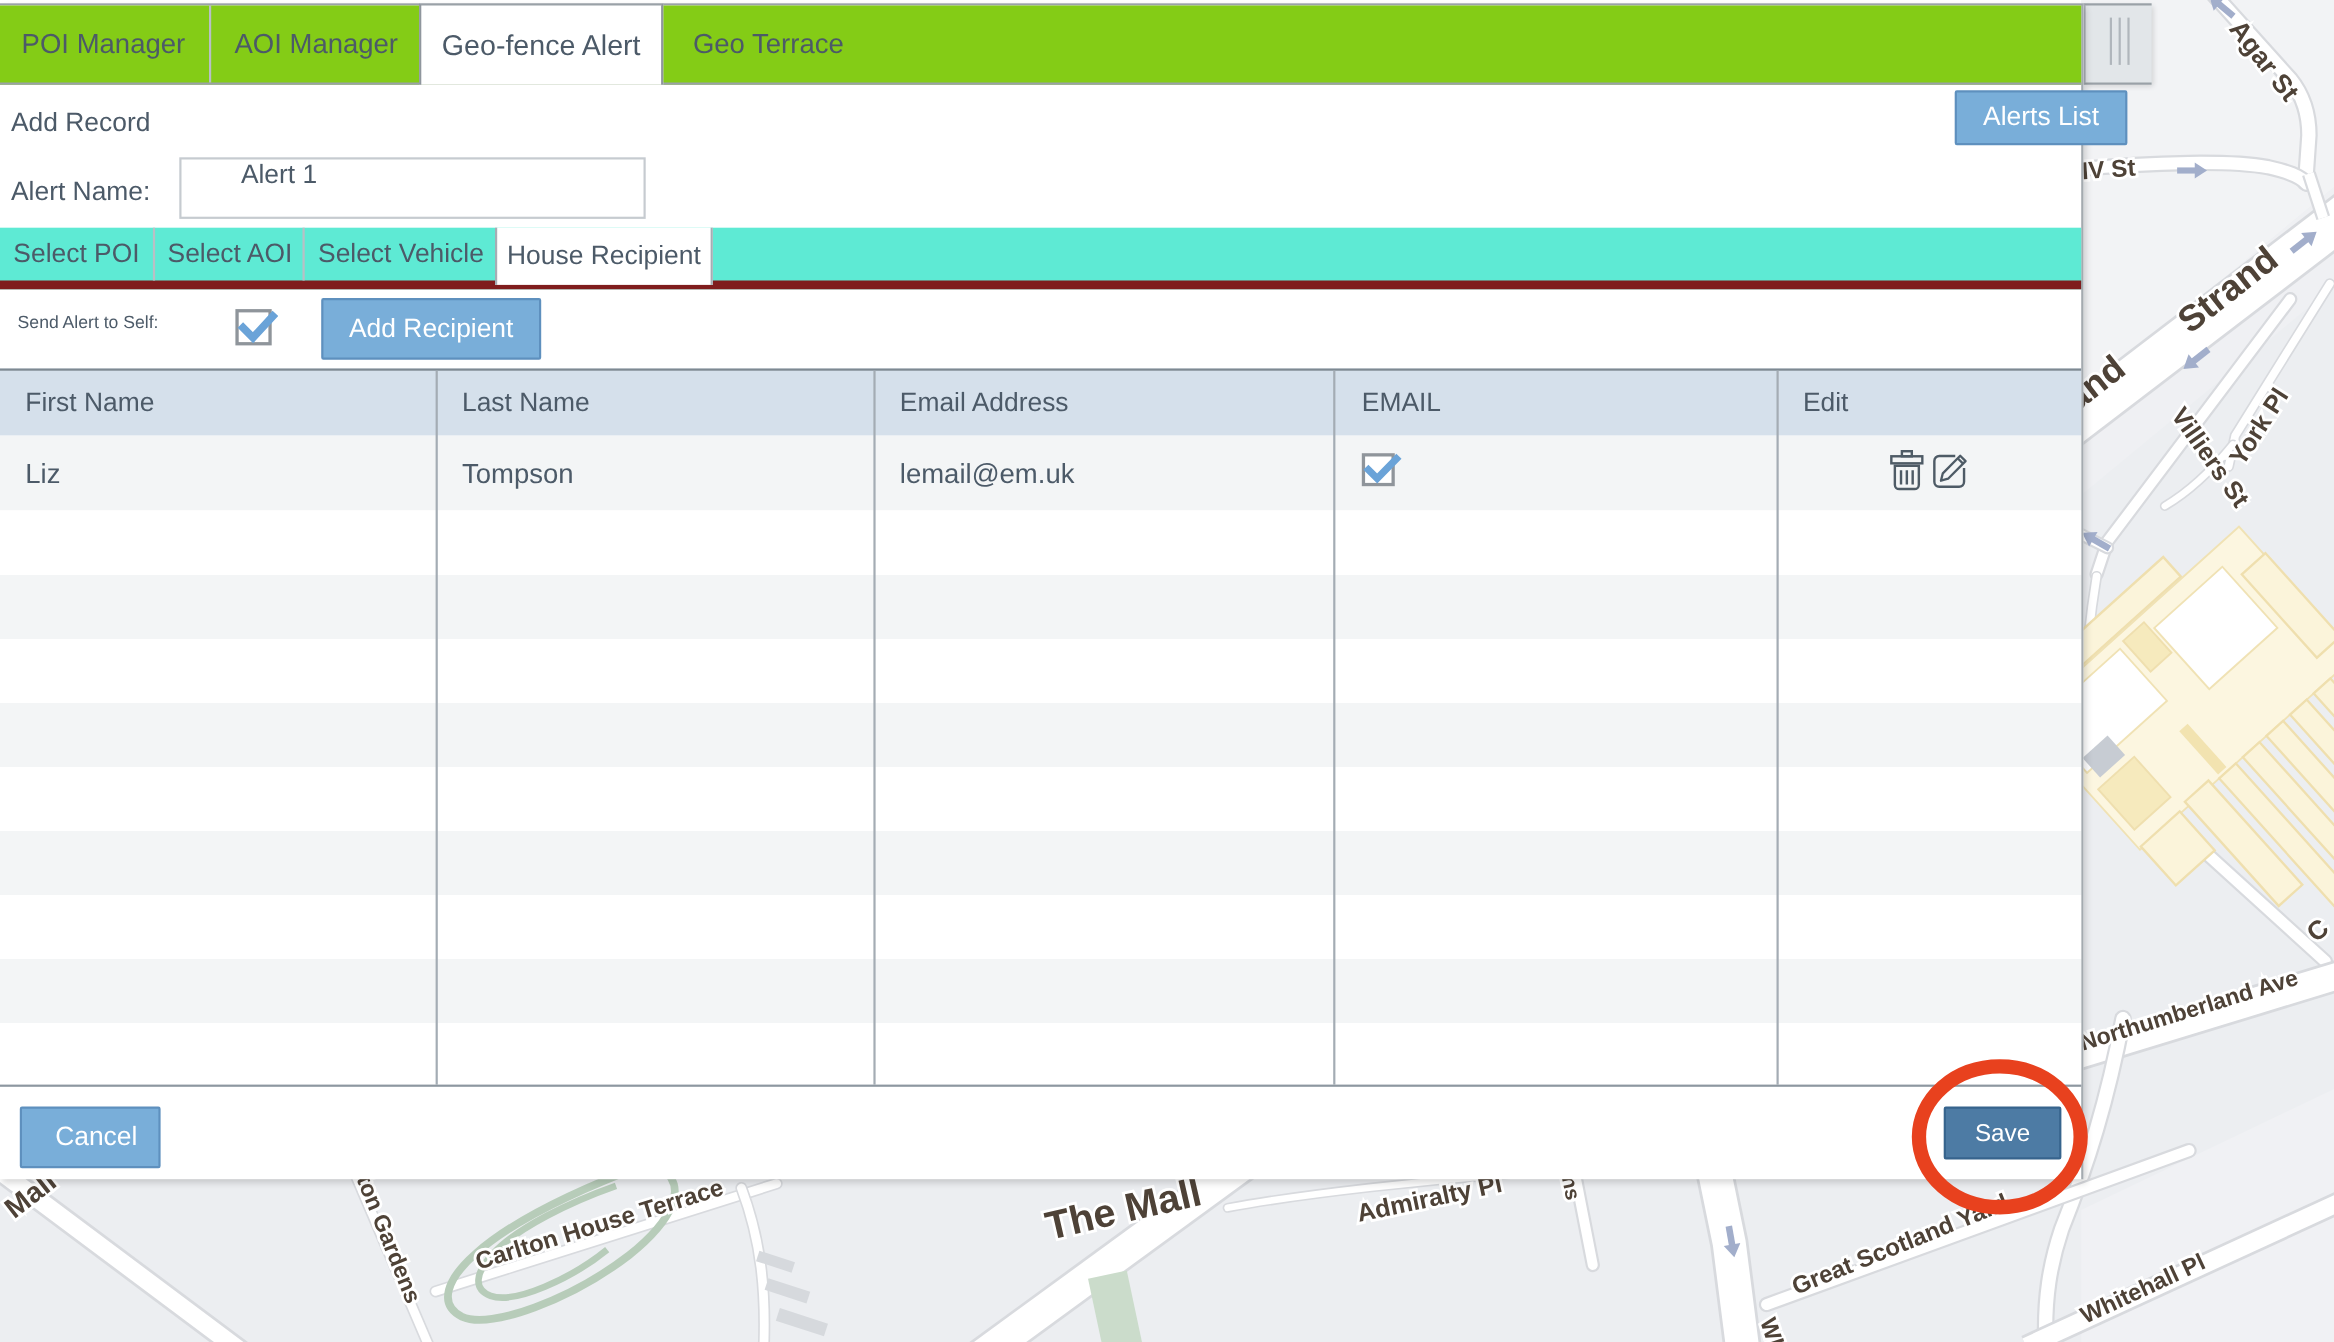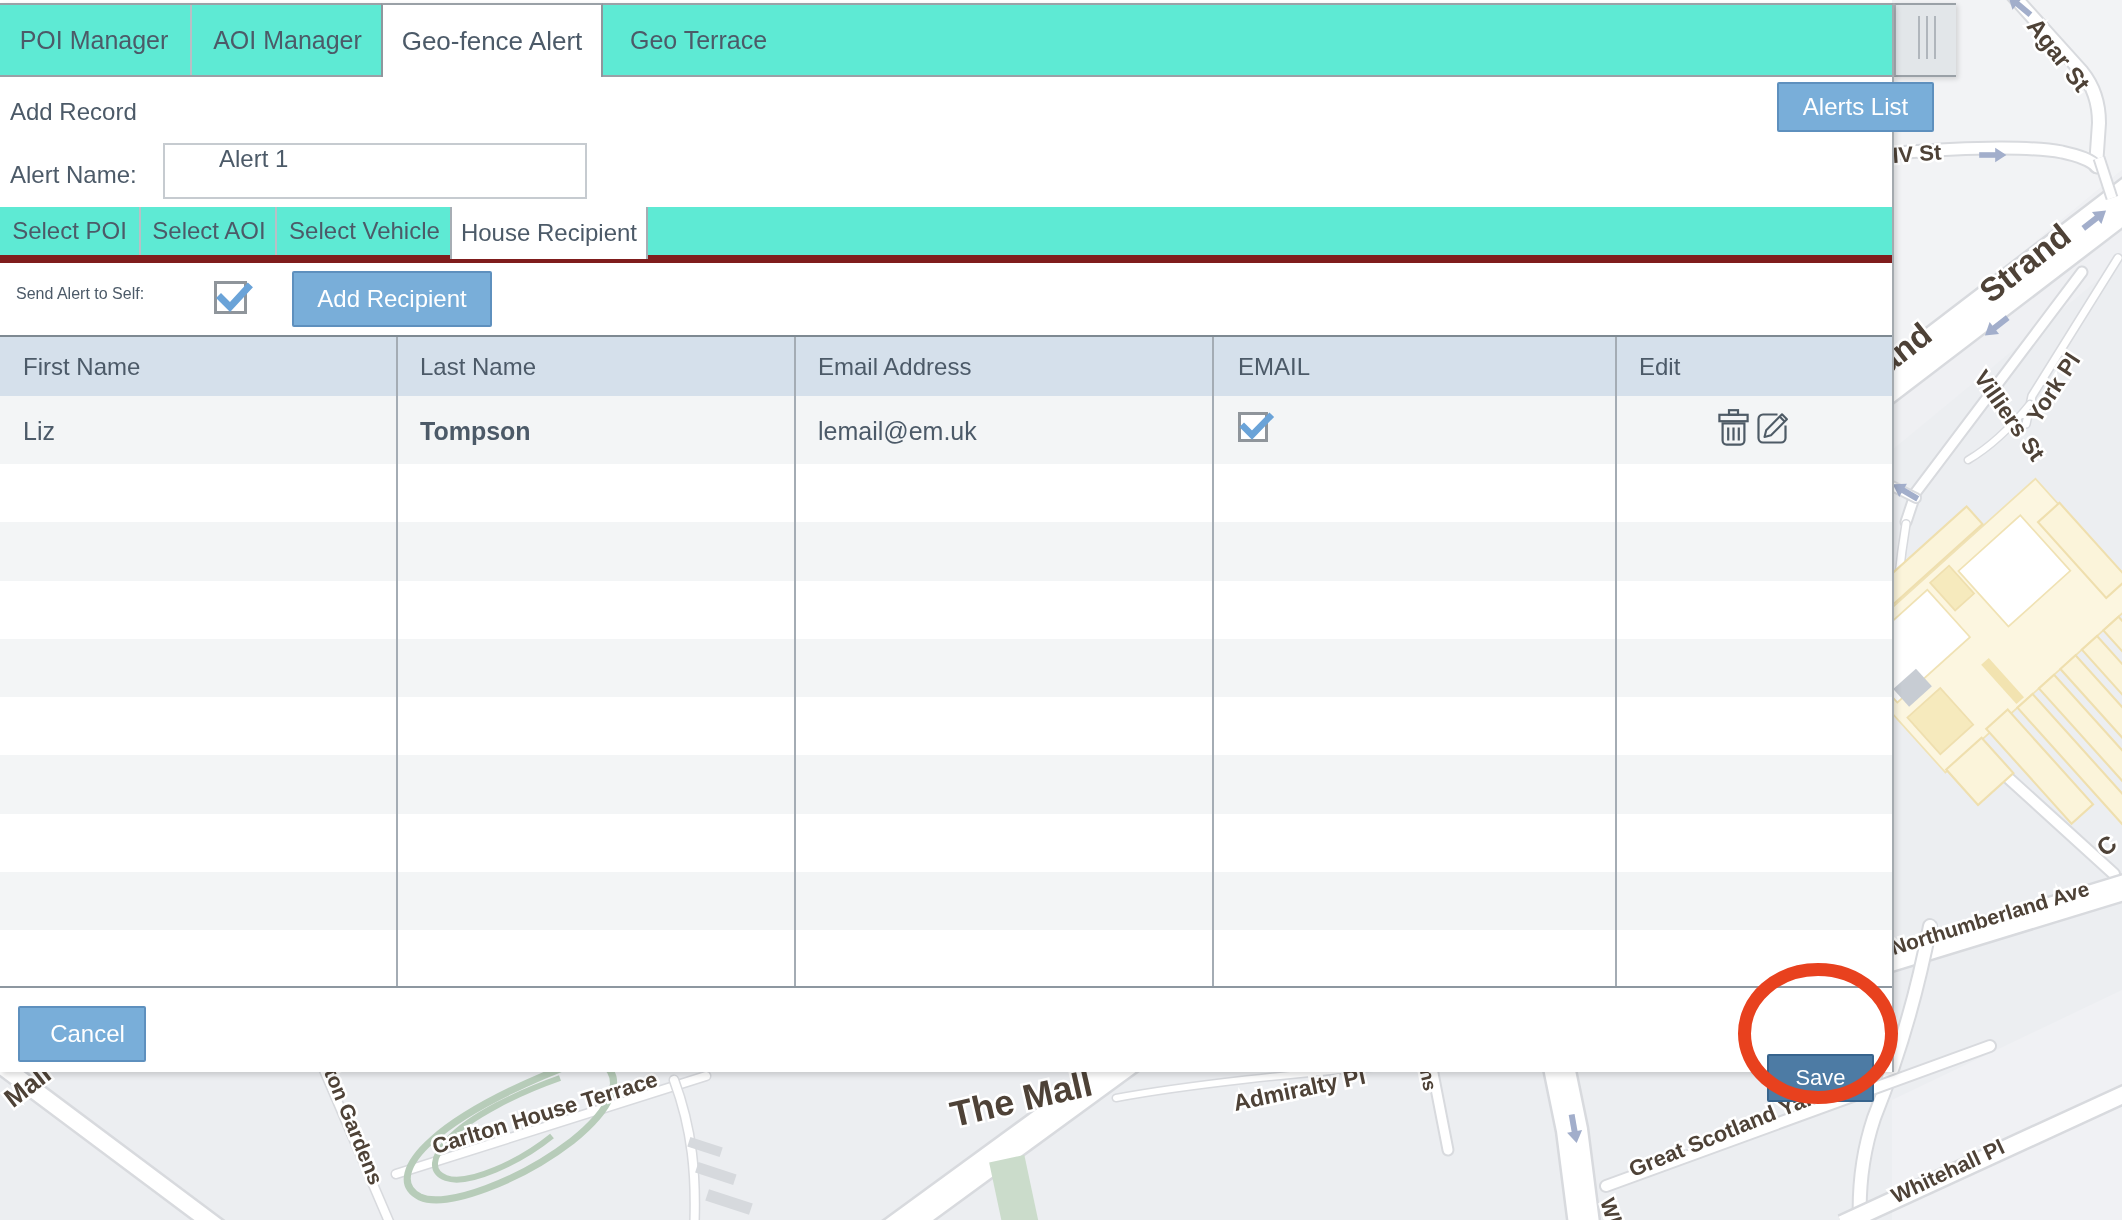--- a/index.html
+++ b/index.html
@@ -4,21 +4,21 @@
 <style>
 html,body{margin:0;padding:0;}
 body{width:2122px;height:1220px;overflow:hidden;position:relative;background:#edeff1;font-family:"Liberation Sans",sans-serif;}
 .abs{position:absolute;}
 .txt{color:#4c5a68;white-space:nowrap;}
 .btn{position:absolute;box-sizing:border-box;background:#79aed9;border:2px solid #5e90be;border-radius:2px;color:#fff;display:flex;align-items:center;justify-content:center;}
 #map{position:absolute;left:0;top:0;z-index:0;}
 #panel{position:absolute;left:0;top:3px;width:1892px;height:1067px;background:#fff;border-top:2px solid #9aa1a7;border-right:2px solid #a4aaaf;box-sizing:content-box;box-shadow:2px 3px 6px rgba(0,0,0,0.16);z-index:2;}
 #grip{position:absolute;left:1894px;top:3px;width:62px;height:74px;background:#e2e6e9;border-top:2px solid #9aa1a7;border-left:2px solid #aab0b6;box-sizing:border-box;border-bottom:2px solid #9aa1a7;box-shadow:2px 2px 5px rgba(0,0,0,0.14);z-index:1;}
 .gl{position:absolute;top:11px;width:2px;height:43px;background:#b0b6bc;}
-#tabbar1{position:absolute;left:0;top:5px;width:1892px;height:70px;background:#5eead4;border-bottom:2px solid #9aa1a7;box-sizing:content-box;z-index:3;}
+#tabbar1{position:absolute;left:0;top:5px;width:1892px;height:70px;background:#84cc16;border-bottom:2px solid #9aa1a7;box-sizing:content-box;z-index:3;}
 .tab1{position:absolute;top:0;height:70px;display:flex;align-items:center;justify-content:center;font-size:25px;color:#4c5a68;white-space:nowrap;}
 #atab1{position:absolute;left:381px;top:3px;width:222px;height:74px;background:#fff;border:2px solid #8f969d;border-bottom:none;border-top-color:#9aa1a7;box-sizing:border-box;display:flex;align-items:center;justify-content:center;font-size:26px;color:#4c5a68;z-index:4;white-space:nowrap;}
 #tabbar2{position:absolute;left:0;top:207px;width:1892px;height:48px;background:#5eead4;border-bottom:8px solid #7f1d1d;z-index:3;}
 .tab2{position:absolute;top:0;height:48px;display:flex;align-items:center;justify-content:center;font-size:24px;color:#4c5a68;white-space:nowrap;}
 .t2d{border-left:2px solid #b9bfc5;}
 #atab2{position:absolute;left:450px;top:207px;width:198px;height:52px;background:#fff;border-left:2px solid #a6adb4;border-right:2px solid #a6adb4;box-sizing:border-box;display:flex;align-items:center;justify-content:center;font-size:24px;color:#4c5a68;z-index:4;white-space:nowrap;}
 .cb{position:absolute;box-sizing:border-box;background:#fff;border:3px solid #8f959b;}
 #hdr{position:absolute;left:0;top:335px;width:1892px;height:61px;background:#d5e0eb;border-top:2px solid #7e8992;box-sizing:border-box;z-index:3;}
 #row1{position:absolute;left:0;top:396px;width:1892px;height:68px;background:#f3f5f6;z-index:3;}
 #stripes{position:absolute;left:0;top:464px;width:1892px;height:522px;background:repeating-linear-gradient(to bottom,#ffffff 0px,#ffffff 58.3px,#f3f5f6 58.3px,#f3f5f6 116.6px);z-index:3;}
@@ -192,36 +192,36 @@
 <div class="colline" style="left:794px"></div>
 <div class="colline" style="left:1212px"></div>
 <div class="colline" style="left:1615px"></div>
 <div id="tblbot"></div>
 <div class="htx" style="left:23px;">First Name</div>
 <div class="htx" style="left:420px;">Last Name</div>
 <div class="htx" style="left:818px;">Email Address</div>
 <div class="htx" style="left:1238px;">EMAIL</div>
 <div class="htx" style="left:1639px;">Edit</div>
 <div class="rtx" style="left:23px;">Liz</div>
-<div class="rtx" style="left:420px;font-weight:bold;">Tompson</div>
+<div class="rtx" style="left:420px;">Tompson</div>
 <div class="rtx" style="left:818px;">lemail@em.uk</div>
 <div class="cb" style="left:1238px;top:412px;width:30px;height:30px;z-index:6;"></div>
 <svg class="abs" style="left:1238px;top:409px;z-index:6;" width="40" height="37" viewBox="0 0 40 37">
     <path d="M6 18 L14 26 L31.5 8" stroke="#6aa3d8" stroke-width="6.5" fill="none" stroke-linecap="square"></path>
   </svg>
 <svg class="abs" style="left:1718px;top:409px;z-index:6;" width="31" height="39" viewBox="0 0 31 39">
     <rect x="11" y="1.2" width="9" height="4.6" fill="none" stroke="#4e5b66" stroke-width="2.2"></rect>
     <rect x="1.4" y="5.8" width="28.2" height="6.4" fill="none" stroke="#4e5b66" stroke-width="2.2"></rect>
     <path d="M4.6,14.4 h21.8 v17.2 a4 4 0 0 1 -4 4 h-13.8 a4 4 0 0 1 -4 -4 z" fill="none" stroke="#4e5b66" stroke-width="2.2"></path>
     <line x1="10.2" y1="18.5" x2="10.2" y2="31.5" stroke="#4e5b66" stroke-width="2.2"></line>
     <line x1="15.5" y1="18.5" x2="15.5" y2="31.5" stroke="#4e5b66" stroke-width="2.2"></line>
     <line x1="20.8" y1="18.5" x2="20.8" y2="31.5" stroke="#4e5b66" stroke-width="2.2"></line>
   </svg>
 <svg class="abs" style="left:1754px;top:410px;z-index:6;" width="37" height="37" viewBox="0 0 37 37">
     <path d="M23.5,4.5 H9 a4.5 4.5 0 0 0 -4.5,4.5 v19 a4.5 4.5 0 0 0 4.5,4.5 h18 a4.5 4.5 0 0 0 4.5,-4.5 V15.5" fill="none" stroke="#4e5b66" stroke-width="2.2"></path>
     <path d="M10.5,27 L12.2,20.3 L28,4.3 L32.9,9.2 L17,25.2 Z" fill="none" stroke="#4e5b66" stroke-width="2.1" stroke-linejoin="round"></path>
     <path d="M25.7,6.6 L30.6,11.5" stroke="#4e5b66" stroke-width="2.1"></path>
   </svg>
 <div class="btn" style="left:18px;top:1006px;width:128px;height:56px;font-size:24px;z-index:3;padding-left:11px;">Cancel</div>
-<div class="btn" style="left:1767px;top:1006px;width:107px;height:48px;font-size:22px;background:#4d7ba4;border-color:#37648d;z-index:3;margin-top:48px;">Save</div>
+<div class="btn" style="left:1767px;top:1006px;width:107px;height:48px;font-size:22px;background:#4d7ba4;border-color:#37648d;z-index:3;">Save</div>
 <svg id="redcircle" width="2122" height="1220" viewBox="0 0 2122 1220" style="pointer-events:none;">
     <ellipse cx="1818" cy="1033.5" rx="73.5" ry="64" fill="none" stroke="#e8411e" stroke-width="13"></ellipse>
   </svg>
 
 </body></html>

